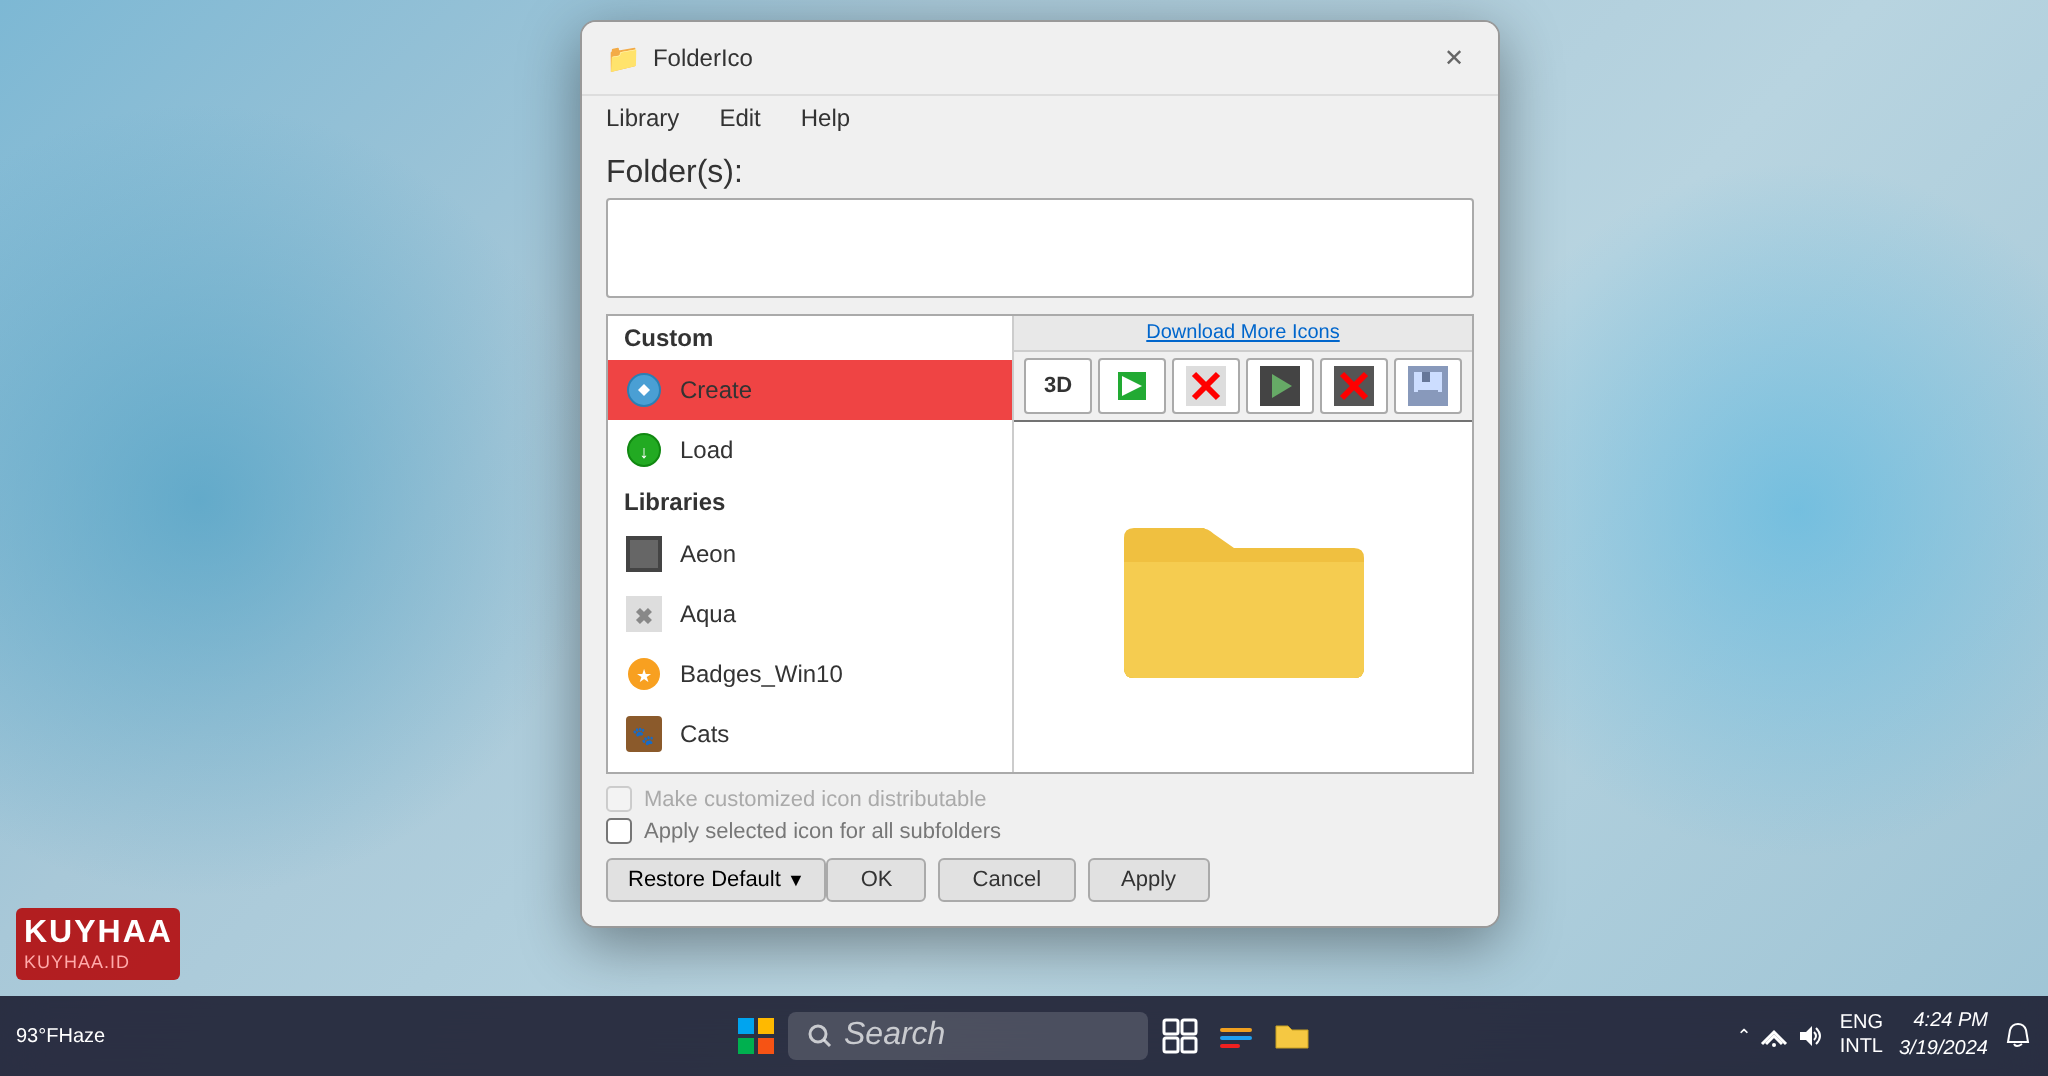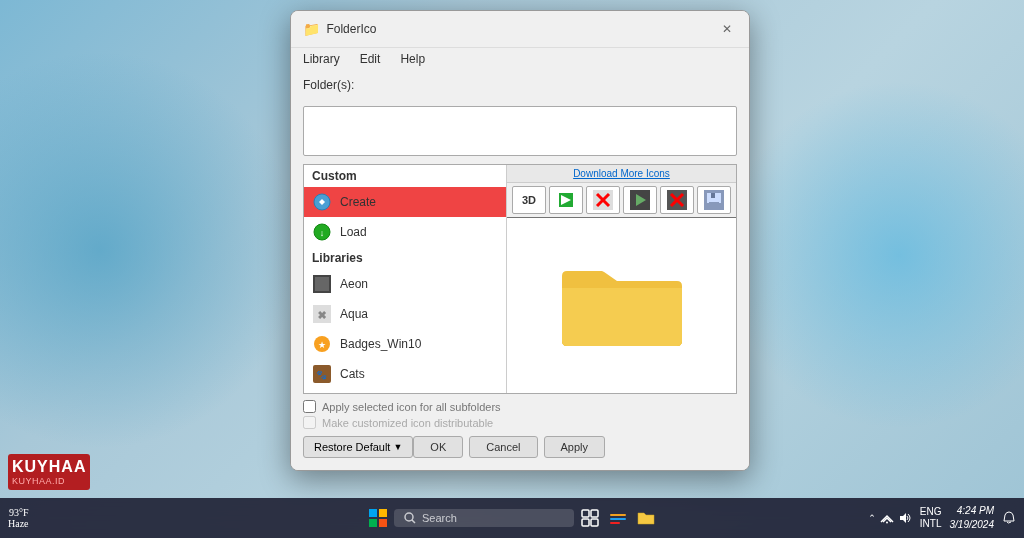--- a/index.html
+++ b/index.html
@@ -60,25 +60,24 @@
     }
     .taskbar-right {
       display: flex;
       align-items: center;
       gap: 8px;
       font-size: 11px;
       color: white;
     }
     .weather-info {
       display: flex;
-      flex-direction: column;
-      align-items: flex-end;
+      flex-direction: row;
+      align-items: center;
       font-size: 10px;
       color: white;
-      font-family: Liberation Serif, serif;
     }
     .search-bar {
       display: flex;
       align-items: center;
       background: rgba(255,255,255,0.15);
       border-radius: 4px;
       padding: 3px 10px;
       gap: 6px;
       color: rgba(255,255,255,0.8);
       font-size: 12px;
@@ -198,23 +197,23 @@
       font-size: 11px;
       cursor: pointer;
       display: flex;
       align-items: center;
       gap: 3px;
       color: #333;
     }
     .add-btn { color: #333; }
 
     .folders-label {
-      font-size: 12px;
-      color: #333;
-      margin-bottom: 14px;
+      font-size: 16px;
+      color: #333;
+      margin-bottom: 3px;
     }
     .folders-input {
       width: 100%;
       height: 50px;
       background: white;
       border: 1px solid #aaa;
       border-radius: 2px;
       margin-bottom: 8px;
     }
 
@@ -518,27 +517,27 @@
 
             <path d="M10,42 L130,42 L130,95 Q130,100 125,100 L15,100 Q10,100 10,95 Z" fill="#f5cc50"></path>
 
             <path d="M15,25 L15,35 L60,35 L50,25 Z" fill="#f0c040"></path>
           </svg>
         </div>
       </div>
     </div>
 
     <div class="bottom-section">
+      <div class="checkbox-row disabled">
+        <input type="checkbox" disabled="" style="">
+        <span>Make customized icon distributable</span>
+      </div>
       <div class="checkbox-row">
         <input type="checkbox" style="">
         <span>Apply selected icon for all subfolders</span>
-      </div>
-      <div class="checkbox-row disabled">
-        <input type="checkbox" disabled="" style="">
-        <span>Make customized icon distributable</span>
       </div>
 
       <div class="bottom-buttons">
         <div style="display:flex;align-items:center;gap:0;">
           <button class="restore-btn">
             <span>Restore Default</span>
             <span style="font-size:9px;">▼</span>
           </button>
         </div>
         <div class="action-btns">
@@ -569,21 +568,21 @@
         <rect x="1" y="11" width="8" height="8" fill="#00b04f"></rect>
         <rect x="11" y="11" width="8" height="8" fill="#f65314"></rect>
       </svg>
     </div>
 
     <div class="search-bar">
       <svg width="12" height="12" viewBox="0 0 12 12">
         <circle cx="5" cy="5" r="4" fill="none" stroke="rgba(255,255,255,0.7)" stroke-width="1.5"></circle>
         <line x1="8" y1="8" x2="11" y2="11" stroke="rgba(255,255,255,0.7)" stroke-width="1.5"></line>
       </svg>
-      <span style="color:rgba(255,255,255,0.7);font-size:11px;">Search</span>
+      <span style="color:rgba(255,255,255,0.7);font-size:16px;font-style:italic;">Search</span>
     </div>
 
     <div class="taskbar-icon">
       <svg width="18" height="18" viewBox="0 0 18 18">
         <rect x="1" y="1" width="7" height="7" fill="none" stroke="white" stroke-width="1.5" rx="1"></rect>
         <rect x="10" y="1" width="7" height="7" fill="none" stroke="white" stroke-width="1.5" rx="1"></rect>
         <rect x="1" y="10" width="7" height="7" fill="none" stroke="white" stroke-width="1.5" rx="1"></rect>
         <rect x="10" y="10" width="7" height="7" fill="none" stroke="white" stroke-width="1.5" rx="1"></rect>
       </svg>
     </div>

